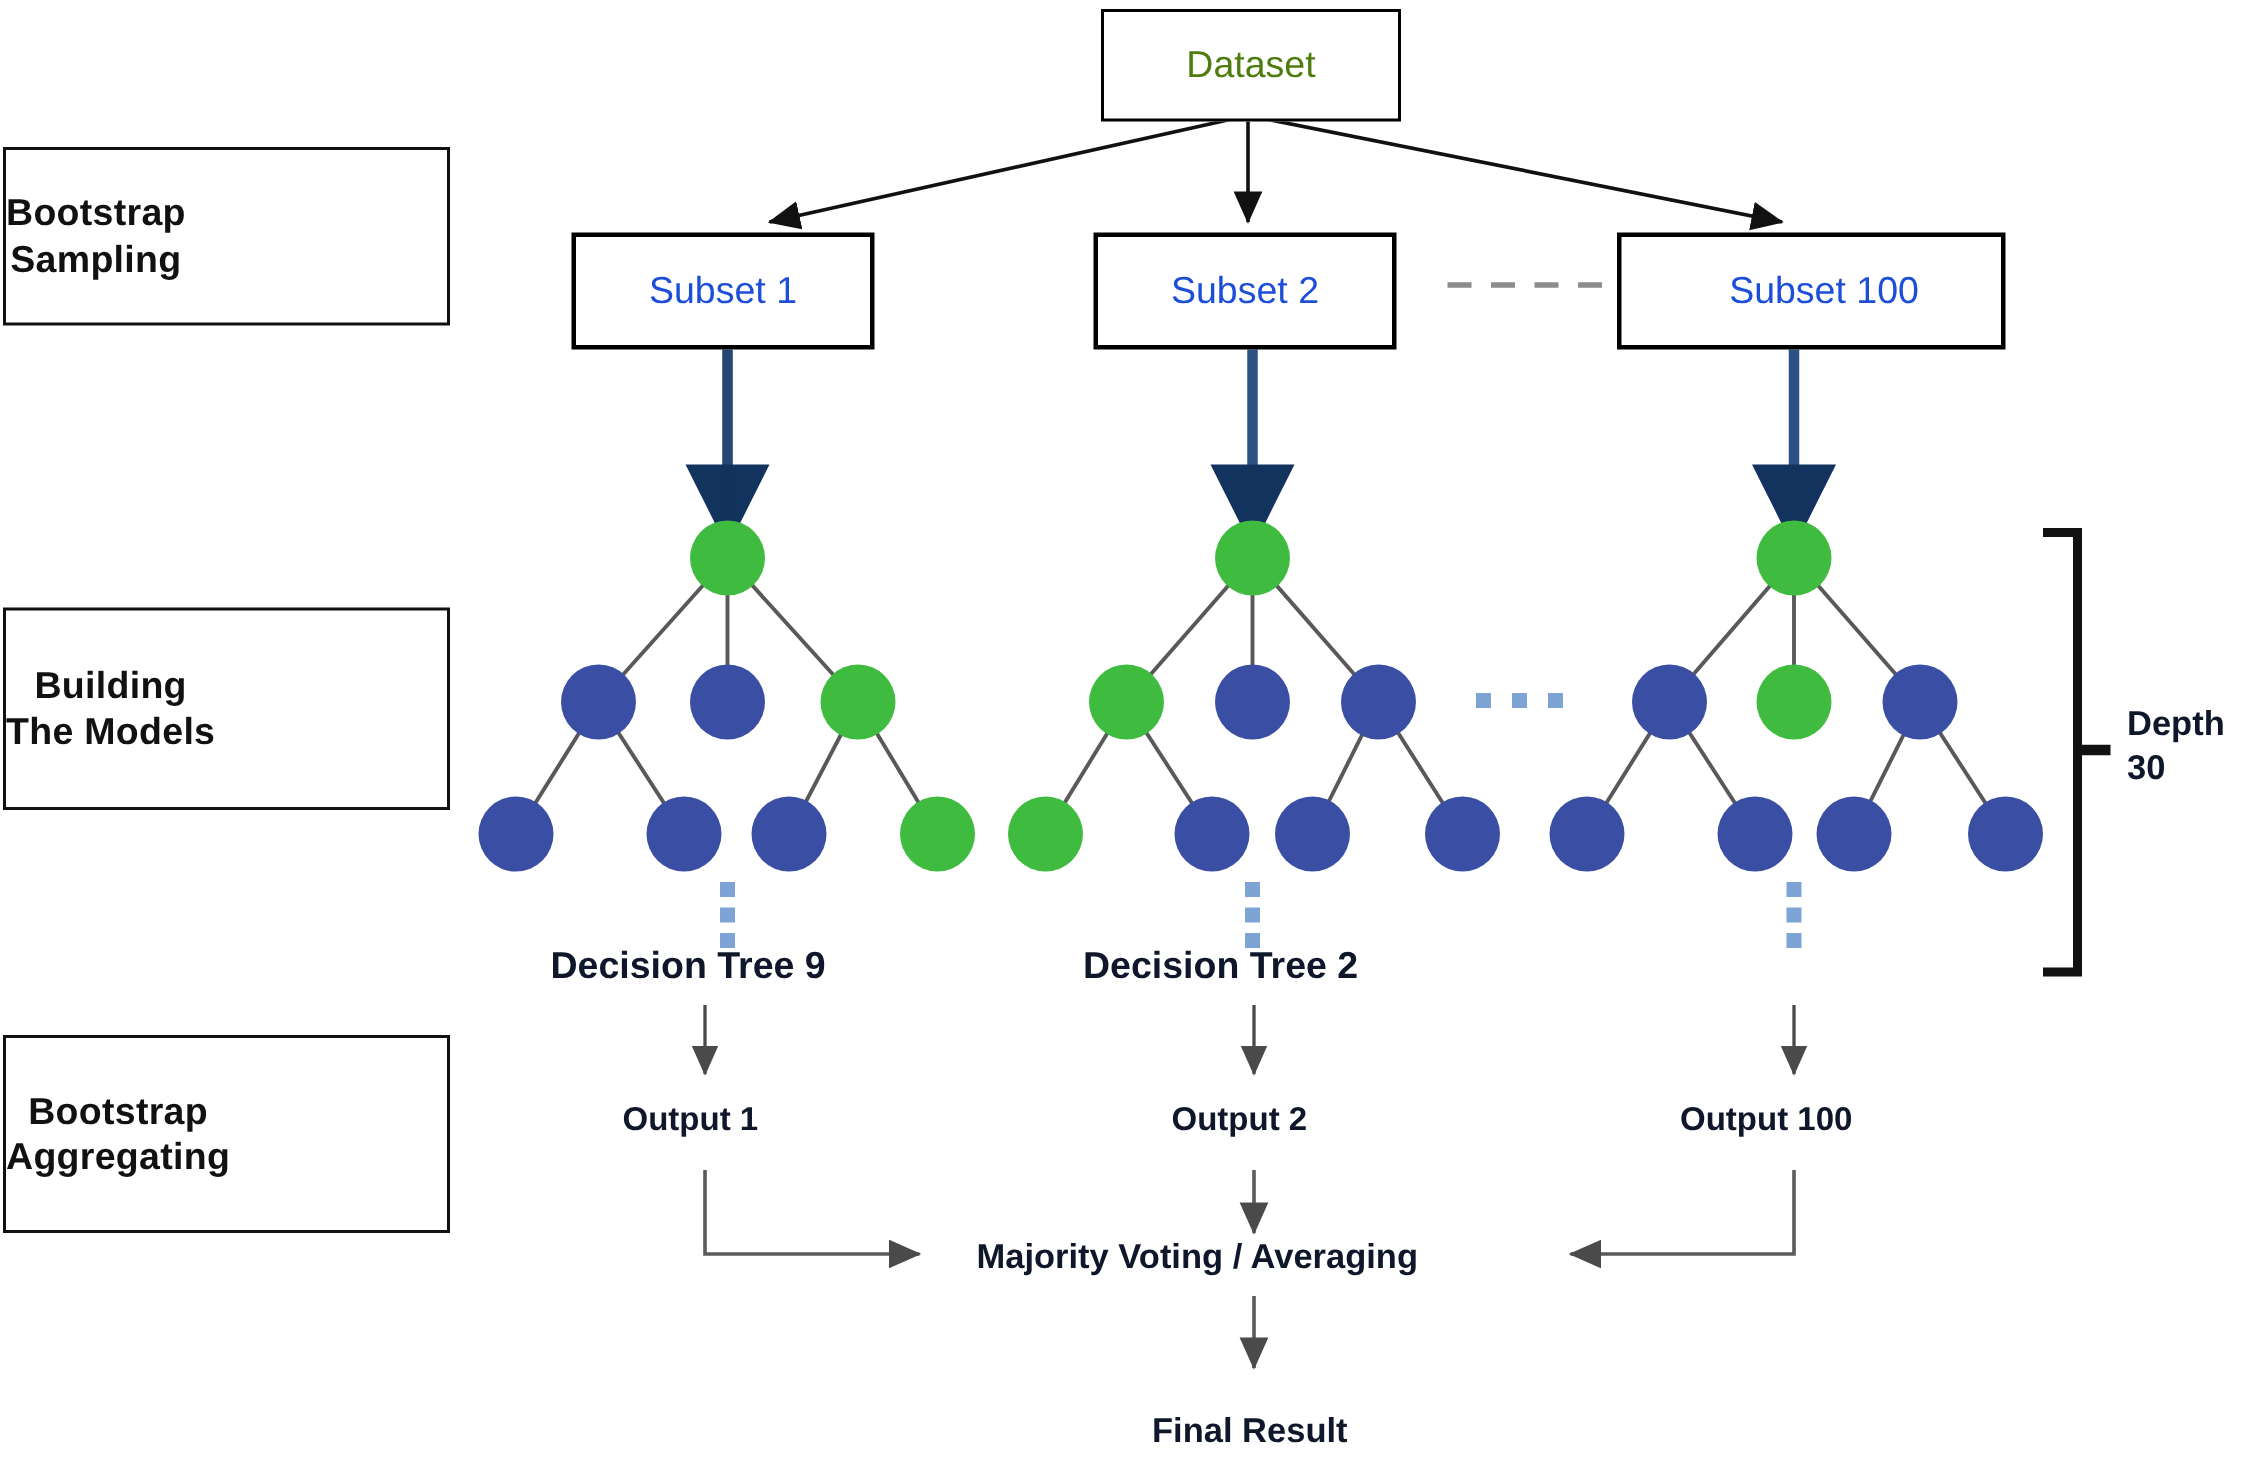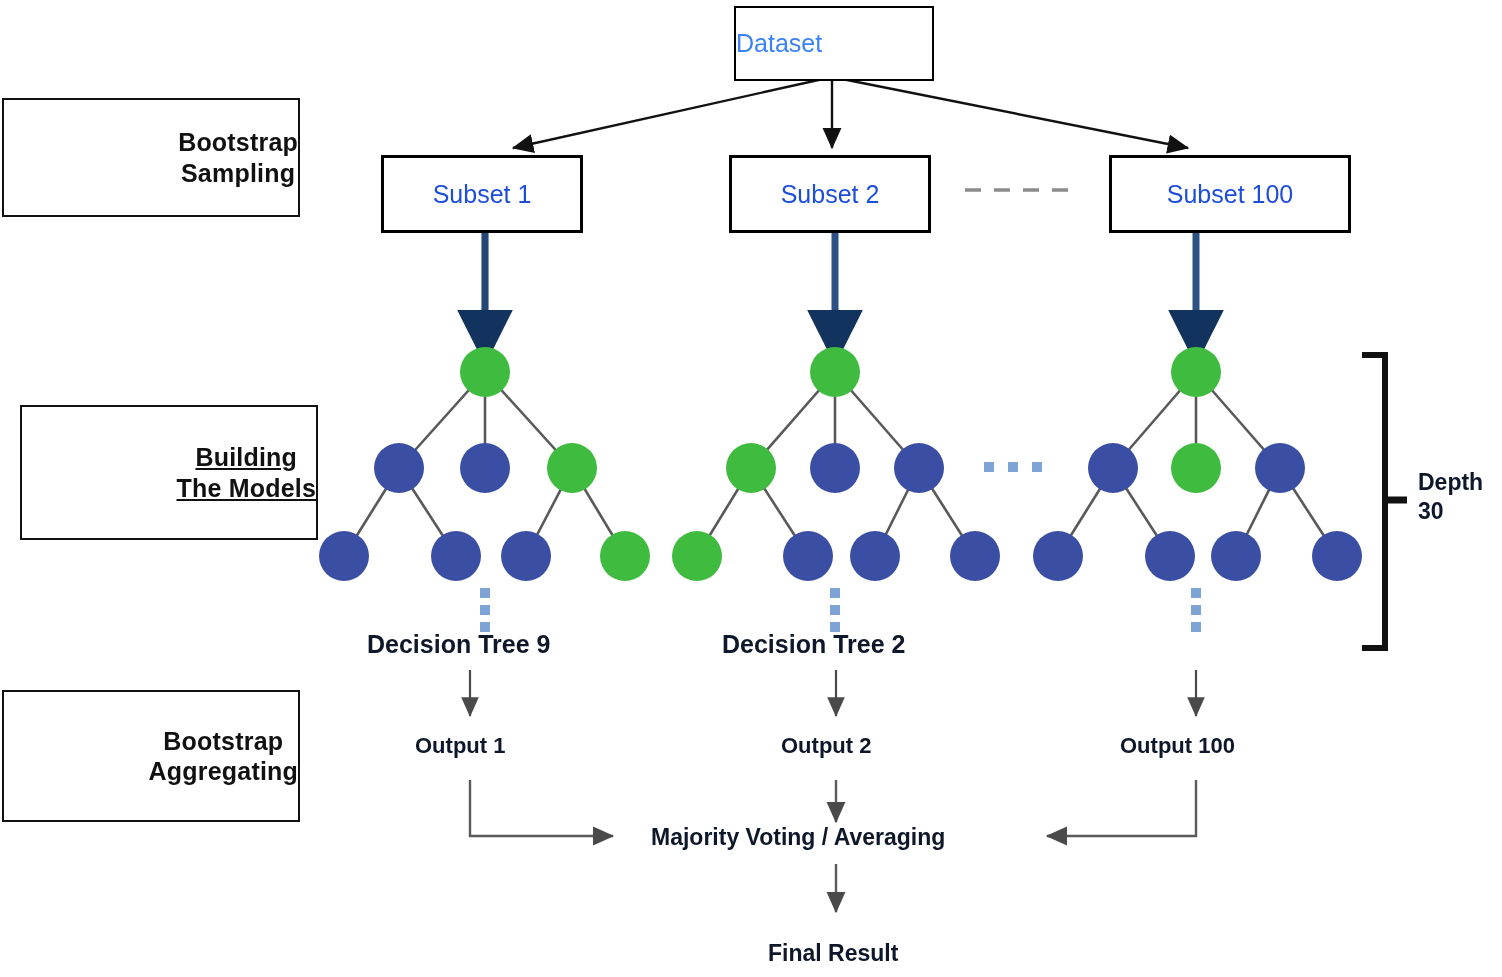--- a/index.html
+++ b/index.html
@@ -2,33 +2,33 @@
 <html><head>
 <meta charset="utf-8">
 <style>
   html,body{margin:0;padding:0;background:#ffffff;}
   body{width:1502px;height:977px;overflow:hidden;font-family:"Liberation Sans", sans-serif;}
   #stage{position:relative;width:1502px;height:977px;background:#fff;}
   svg#canvas{position:absolute;left:0;top:0;width:1502px;height:977px;}
 
   .boxlabel{
     position:absolute;border:2.5px solid #111;background:#fff;
-    display:flex;align-items:center;justify-content:flex-end;text-align:center;
+    display:flex;align-items:center;justify-content:flex-start;text-align:center;
     font-weight:bold;color:#111;line-height:1.22;
   }
   .stagebox{font-size:25px;letter-spacing:.2px;}
   .subsetbox{
     position:absolute;border:3px solid #000;background:#fff;
     display:flex;align-items:center;justify-content:center;
     font-size:25px;color:#1d4ed8;font-weight:normal;
   }
   .dsbox{
     position:absolute;border:2.5px solid #000;background:#fff;
-    display:flex;align-items:center;
-    font-size:25px;color:#3b82f6;font-weight:normal;
+    display:flex;align-items:center;justify-content:center;
+    font-size:25px;color:#4d7c0f;font-weight:normal;
   }
   .txt{position:absolute;font-weight:bold;color:#0f172a;white-space:nowrap;}
   .treename{font-size:25px;}
   .outname{font-size:22px;}
   .vote{font-size:23px;}
   .final{font-size:23px;text-align:center;}
   .depth{font-size:23px;line-height:1.25;text-align:left;}
   .vdots{position:absolute;display:flex;flex-direction:column;gap:7px;}
   .hdots{position:absolute;display:flex;flex-direction:row;gap:14px;}
   .sq{width:10px;height:10px;background:#7ea4d6;}
@@ -157,41 +157,41 @@
     <span>Dataset</span>
   </div>
 
   <div class="boxlabel stagebox" style="left:2px;top:98px;width:294px;height:115px;">
     <div>
       <div>Bootstrap</div>
       <div>Sampling</div>
     </div>
   </div>
 
-  <div class="boxlabel stagebox" style="left:20px;top:405px;width:294px;height:131px;text-decoration:underline;">
+  <div class="boxlabel stagebox" style="left:2px;top:405px;width:294px;height:131px;">
     <div>
       <div>Building</div>
       <div>The Models</div>
     </div>
   </div>
 
   <div class="boxlabel stagebox" style="left:2px;top:690px;width:294px;height:128px;">
     <div>
       <div>Bootstrap</div>
       <div>Aggregating</div>
     </div>
   </div>
 
   <div class="subsetbox" style="left:381px;top:155px;width:196px;height:72px;">
     <span>Subset 1</span>
   </div>
   <div class="subsetbox" style="left:729px;top:155px;width:196px;height:72px;">
     <span>Subset 2</span>
   </div>
-  <div class="subsetbox" style="left:1109px;top:155px;width:236px;height:72px;">
+  <div class="subsetbox" style="left:1078px;top:155px;width:236px;height:72px;padding-left:17px;">
     <span>Subset 100</span>
   </div>
 
   <div class="hdots" style="left:984px;top:462px;">
     <span class="sq"></span>
     <span class="sq"></span>
     <span class="sq"></span>
   </div>
 
   <div class="vdots" style="left:480px;top:588px;">

